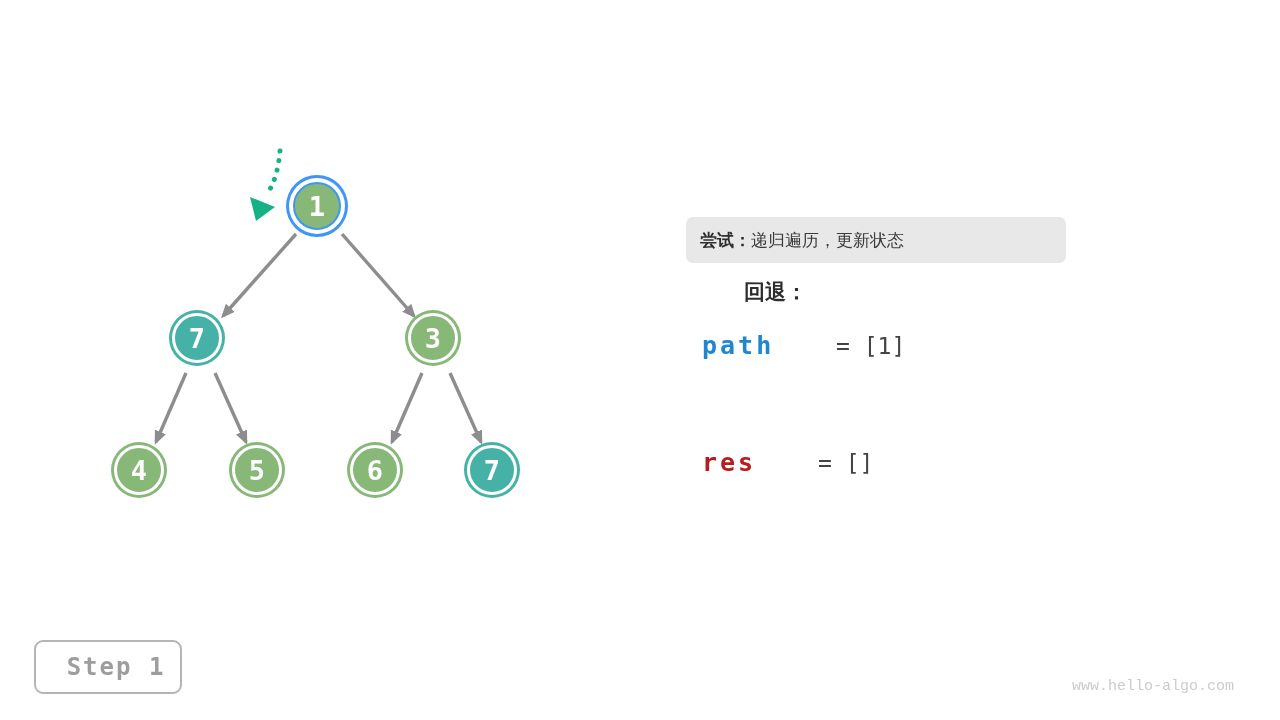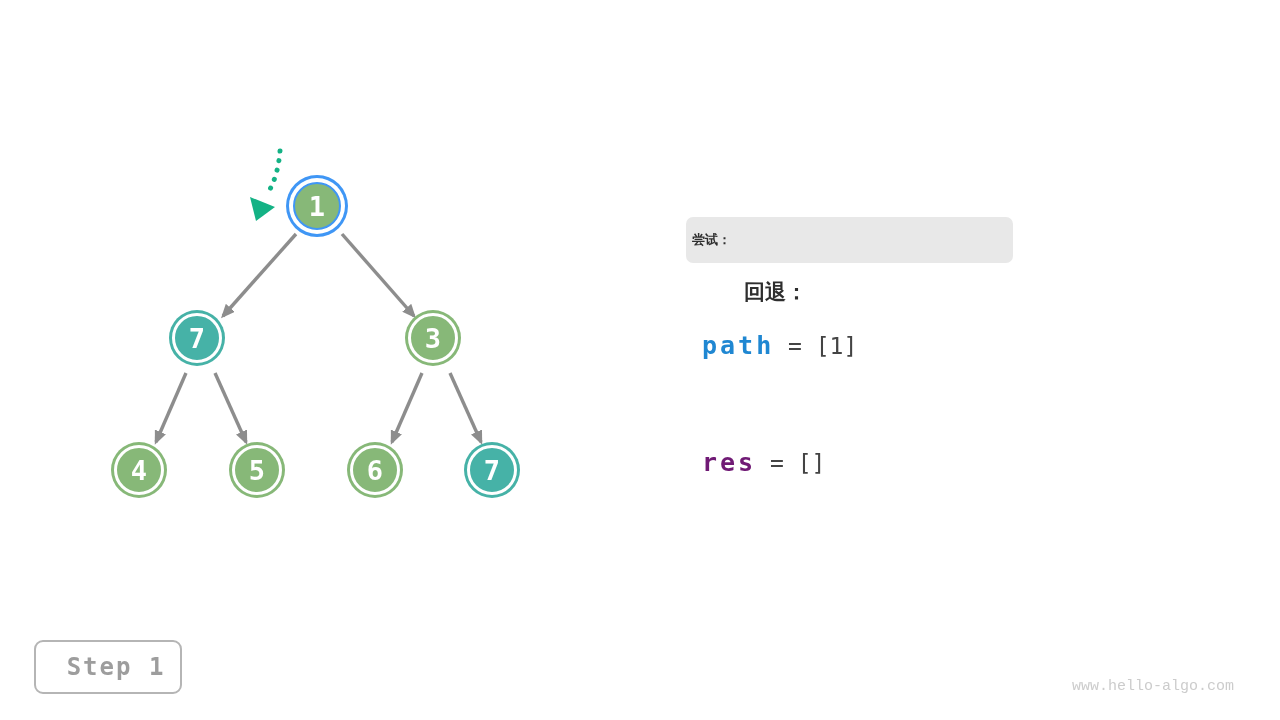--- a/index.html
+++ b/index.html
@@ -33,26 +33,26 @@
   .node.root {
     width: 48px; height: 48px;
     border: 2px solid #3f96f5;
     box-shadow: 0 0 0 4px #ffffff, 0 0 0 7px #3f96f5;
   }
 
   
   .try-line {
     position: absolute;
     left: 686px; top: 217px;
-    width: 327px; height: 46px;
+    width: 380px; height: 46px;
     background: #e8e8e8;
     border-radius: 7px;
     display: flex; align-items: center;
-    padding-left: 6px;
-    font-size: 13px;
+    padding-left: 14px;
+    font-size: 17px;
     color: #3c3c3c;
     white-space: pre;
   }
   .bt-line {
     position: absolute;
     left: 700px; top: 272px;
     height: 40px;
     display: flex; align-items: center;
     font-size: 21px;
     color: #3c3c3c;
@@ -61,31 +61,31 @@
   }
   .cjk-label { font-weight: bold; color: #2e2e2e; }
 
   .code-line {
     position: absolute;
     left: 702px;
     font-family: "DejaVu Sans Mono", "Liberation Mono", monospace;
     font-size: 23px;
     color: #444444;
     white-space: pre;
-    display: flex; align-items: baseline;
+    display: flex; align-items: baseline; gap: 48px;
   }
   .code-line .var {
     font-weight: bold;
     font-size: 25px;
     letter-spacing: 3px;
   }
   .path-line { top: 331px; }
   .res-line  { top: 448px; }
   .var-path { color: #1f87d2; }
-  .var-res  { color: #701a75; }
+  .var-res  { color: #b91c1c; }
 
   
   .step-badge {
     position: absolute;
     left: 34px; top: 640px;
     width: 148px; height: 54px;
     background: #ffffff;
     border: 2px solid #b5b5b5;
     border-radius: 9px;
     display: flex; align-items: center; justify-content: center;
@@ -147,21 +147,21 @@
     <span>5</span>
   </div>
   <div class="node green" style="left:350px; top:445px;">
     <span>6</span>
   </div>
   <div class="node teal" style="left:467px; top:445px;">
     <span>7</span>
   </div>
 
   <div class="try-line">
-    <span class="cjk-label">尝试：</span>
+    <span class="cjk-label">尝试：</span><span>递归遍历，更新状态</span>
   </div>
   <div class="bt-line">
     <span class="cjk-label">回退：</span>
   </div>
   <div class="code-line path-line">
     <span class="var var-path">path</span><span> = [1]</span>
   </div>
   <div class="code-line res-line">
     <span class="var var-res">res</span><span> = []</span>
   </div>

